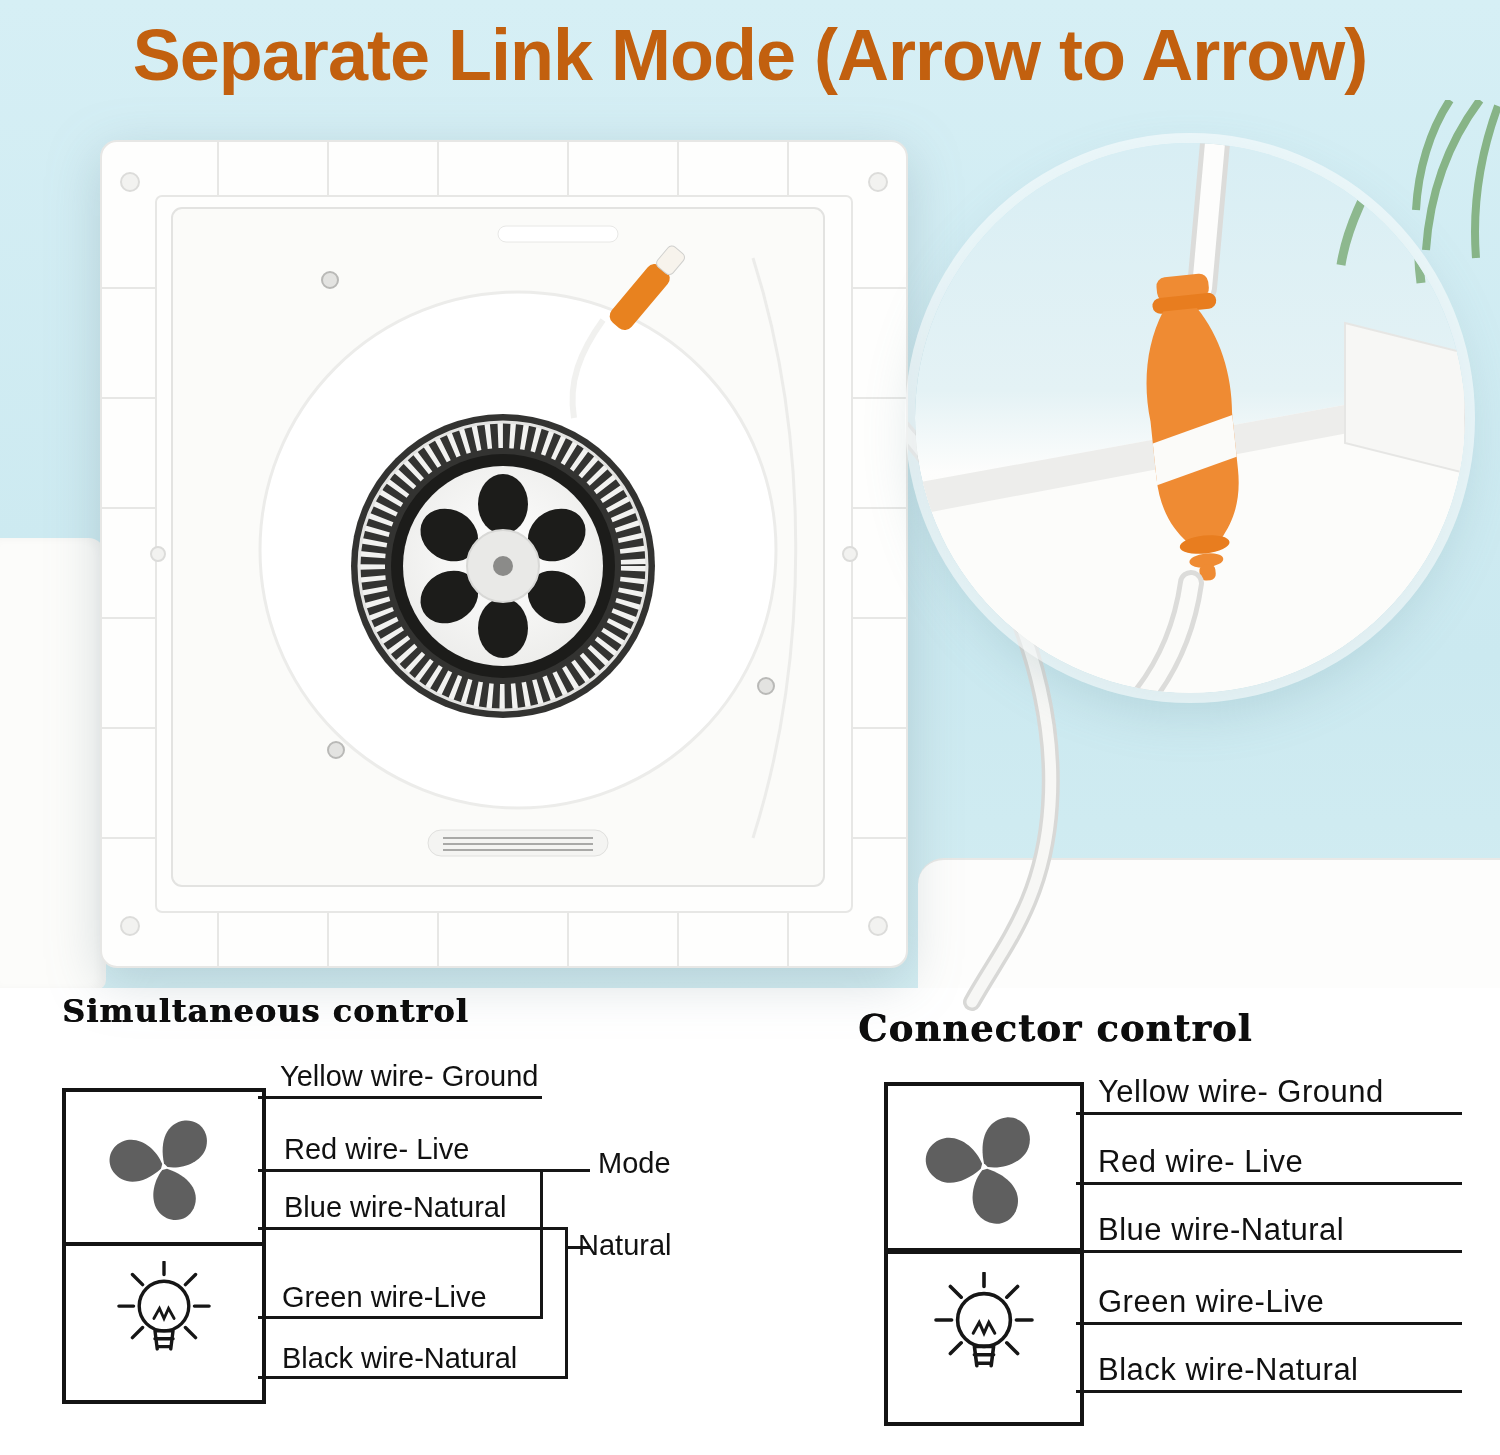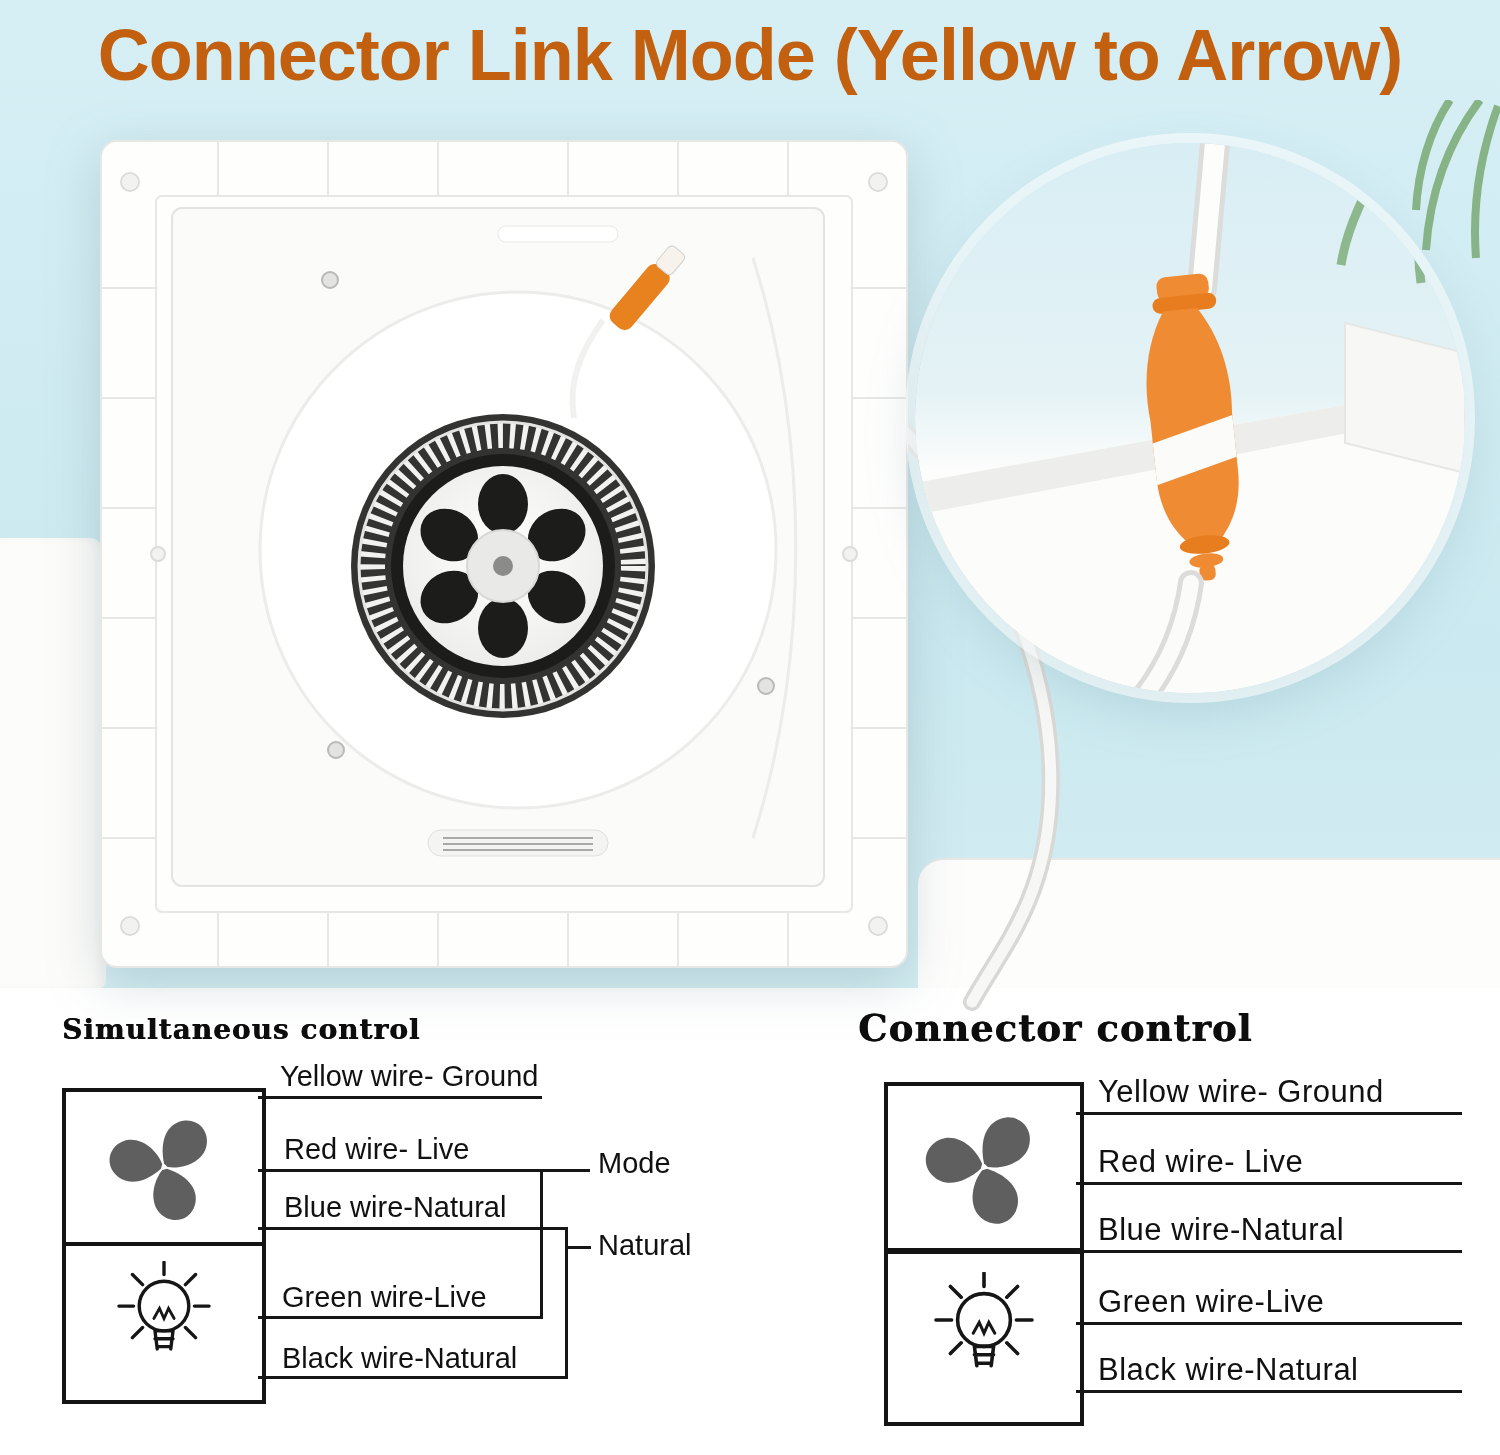--- a/index.html
+++ b/index.html
@@ -145,23 +145,23 @@
         <path d="M276 440 C 270 482 256 518 230 552" stroke="#dcdcda" stroke-width="26" fill="none" stroke-linecap="round"></path>
         <path d="M276 440 C 270 482 256 518 230 552" stroke="#fbfbf9" stroke-width="16" fill="none" stroke-linecap="round"></path>
         <g>
           <path d="M552 468 C 512 478 484 494 462 520" stroke="#e8e8e6" stroke-width="16" fill="none"></path>
           <path d="M462 520 L 436 546" stroke="#d03a2c" stroke-width="13" stroke-linecap="round" fill="none"></path>
         </g>
       </g>
     </svg>
   </div>
 
-  <div class="abs page-title">Connector Link Mode (Yellow to Arrow)</div>
-
-  <div class="abs diag-heading" style="left:62px; top:1013px; font-size:28px;">Simultaneous control</div>
+  <div class="abs page-title">Separate Link Mode (Arrow to Arrow)</div>
+
+  <div class="abs diag-heading" style="left:62px; top:992px; font-size:32px;">Simultaneous control</div>
 
   <div class="icon-box" style="left:62px; top:1088px; width:196px; height:150px;">
     <svg width="132" height="116" viewBox="0 0 100 100">
       <g fill="#5f5f5f">
         <path d="M50 47 C 46 28 52 12 68 10 C 82 9 90 22 86 34 C 82 46 66 52 53 50 Z"></path>
         <path d="M50 47 C 46 28 52 12 68 10 C 82 9 90 22 86 34 C 82 46 66 52 53 50 Z" transform="rotate(120 50 50)"></path>
         <path d="M50 47 C 46 28 52 12 68 10 C 82 9 90 22 86 34 C 82 46 66 52 53 50 Z" transform="rotate(240 50 50)"></path>
       </g>
     </svg>
   </div>
@@ -181,21 +181,21 @@
   <div class="wire vline" style="left:540px; top:1169px; height:150px;"></div>
   <div class="wire hline" style="left:258px; top:1316px; width:285px;"></div>
   <div class="wire vline" style="left:565px; top:1227px; height:152px;"></div>
   <div class="wire hline" style="left:565px; top:1246px; width:26px;"></div>
   <div class="wire hline" style="left:258px; top:1376px; width:310px;"></div>
 
   <div class="diag-label sim-label" style="left:280px; top:1060px;">Yellow wire- Ground</div>
   <div class="diag-label sim-label" style="left:284px; top:1133px;">Red wire- Live</div>
   <div class="diag-label sim-label" style="left:284px; top:1191px;">Blue wire-Natural</div>
   <div class="diag-label sim-label" style="left:598px; top:1147px;">Mode</div>
-  <div class="diag-label sim-label" style="left:598px; top:1229px;">Natural</div>
+  <div class="diag-label sim-label" style="left:578px; top:1229px;">Natural</div>
   <div class="diag-label sim-label" style="left:282px; top:1281px;">Green wire-Live</div>
   <div class="diag-label sim-label" style="left:282px; top:1342px;">Black wire-Natural</div>
 
   <div class="abs diag-heading" style="left:858px; top:1006px; font-size:37px;">Connector control</div>
 
   <div class="icon-box" style="left:884px; top:1082px; width:192px; height:162px;">
     <svg width="136" height="124" viewBox="0 0 100 100">
       <g fill="#5f5f5f">
         <path d="M50 47 C 46 28 52 12 68 10 C 82 9 90 22 86 34 C 82 46 66 52 53 50 Z"></path>
         <path d="M50 47 C 46 28 52 12 68 10 C 82 9 90 22 86 34 C 82 46 66 52 53 50 Z" transform="rotate(120 50 50)"></path>

